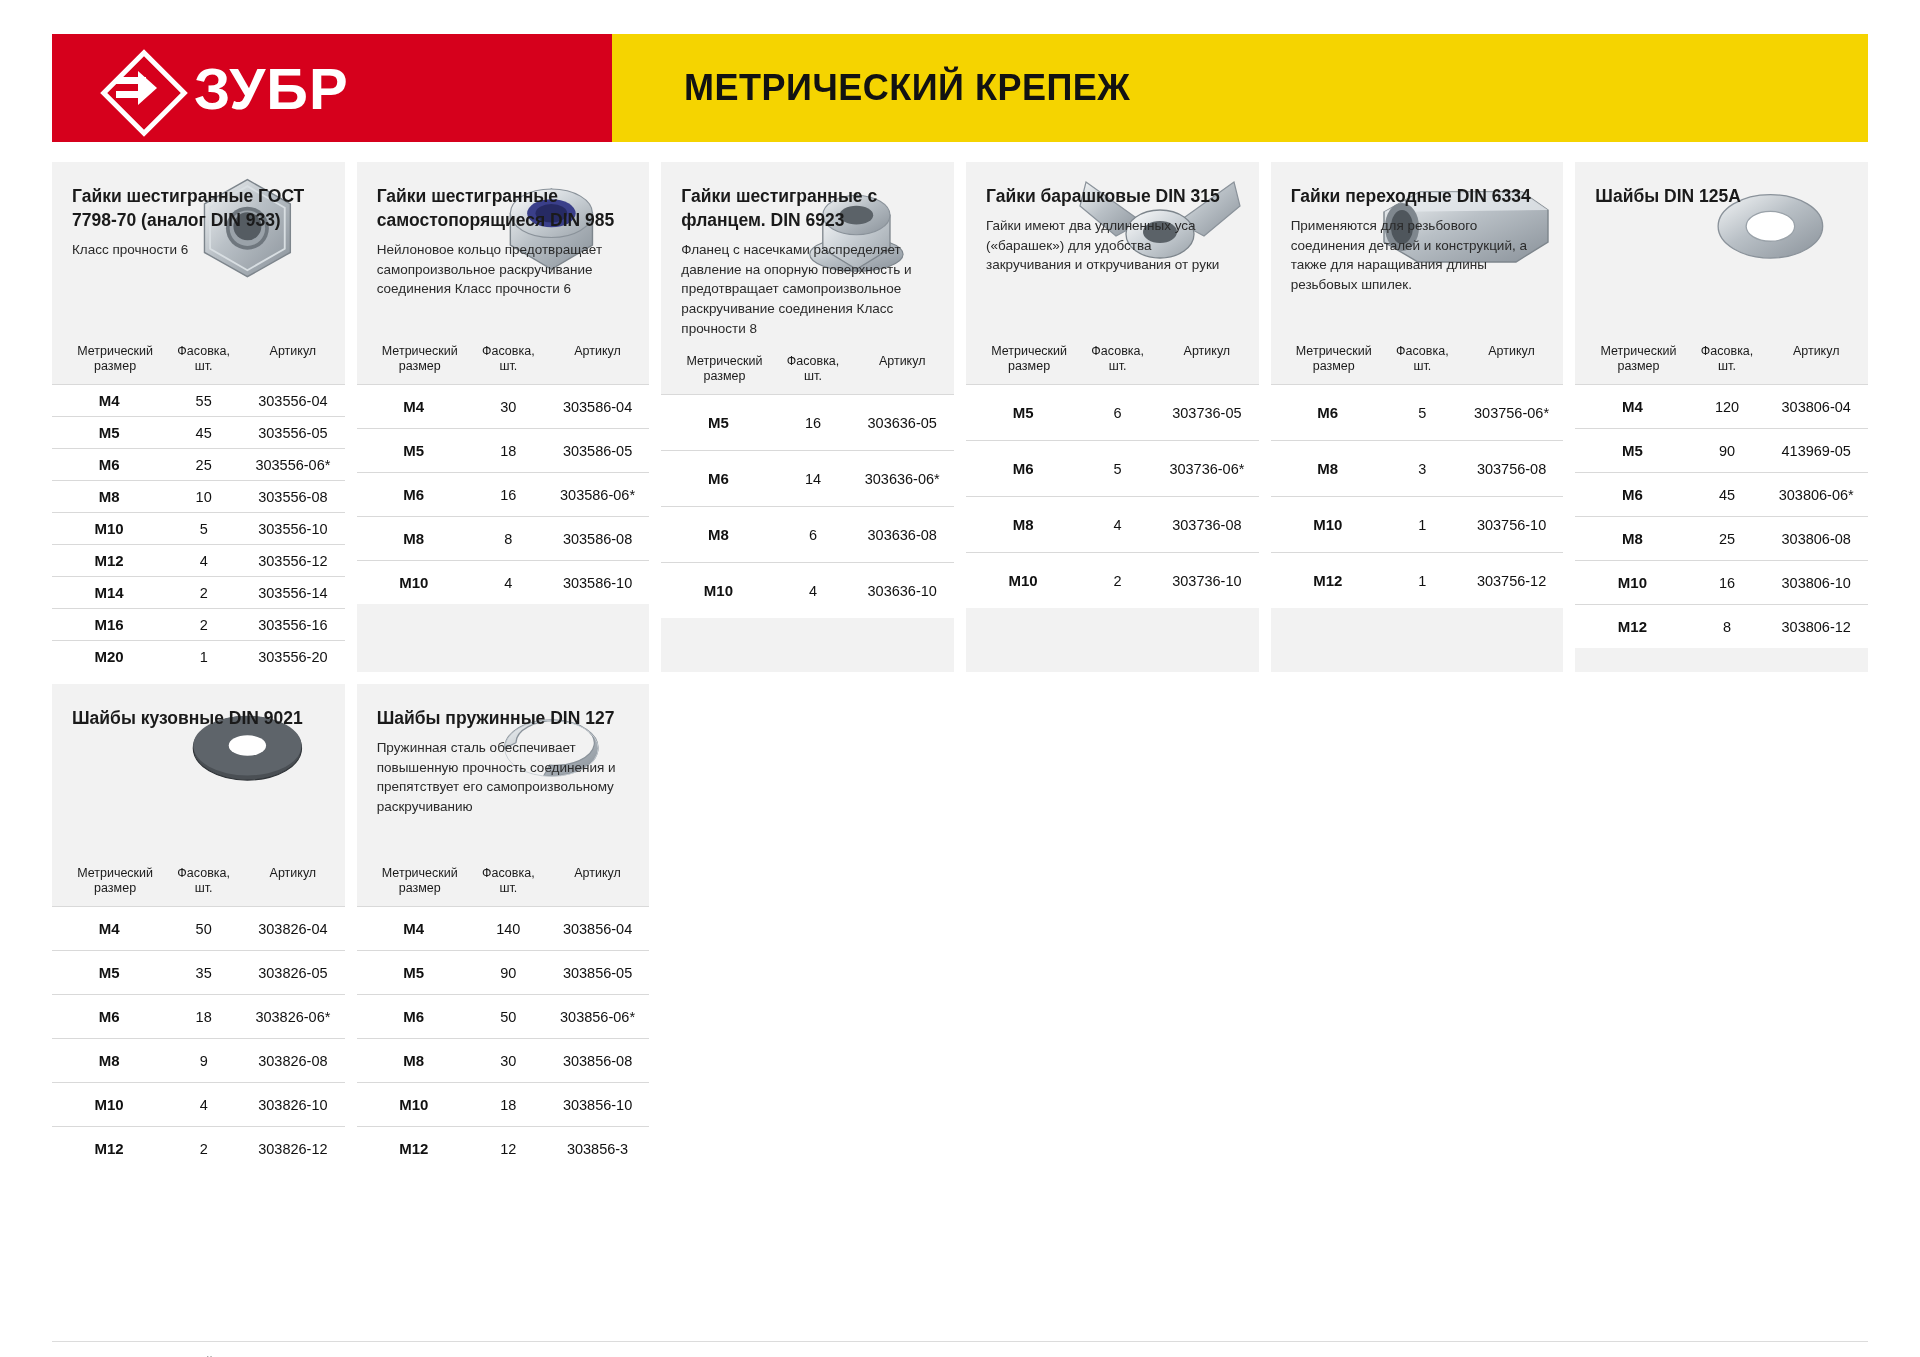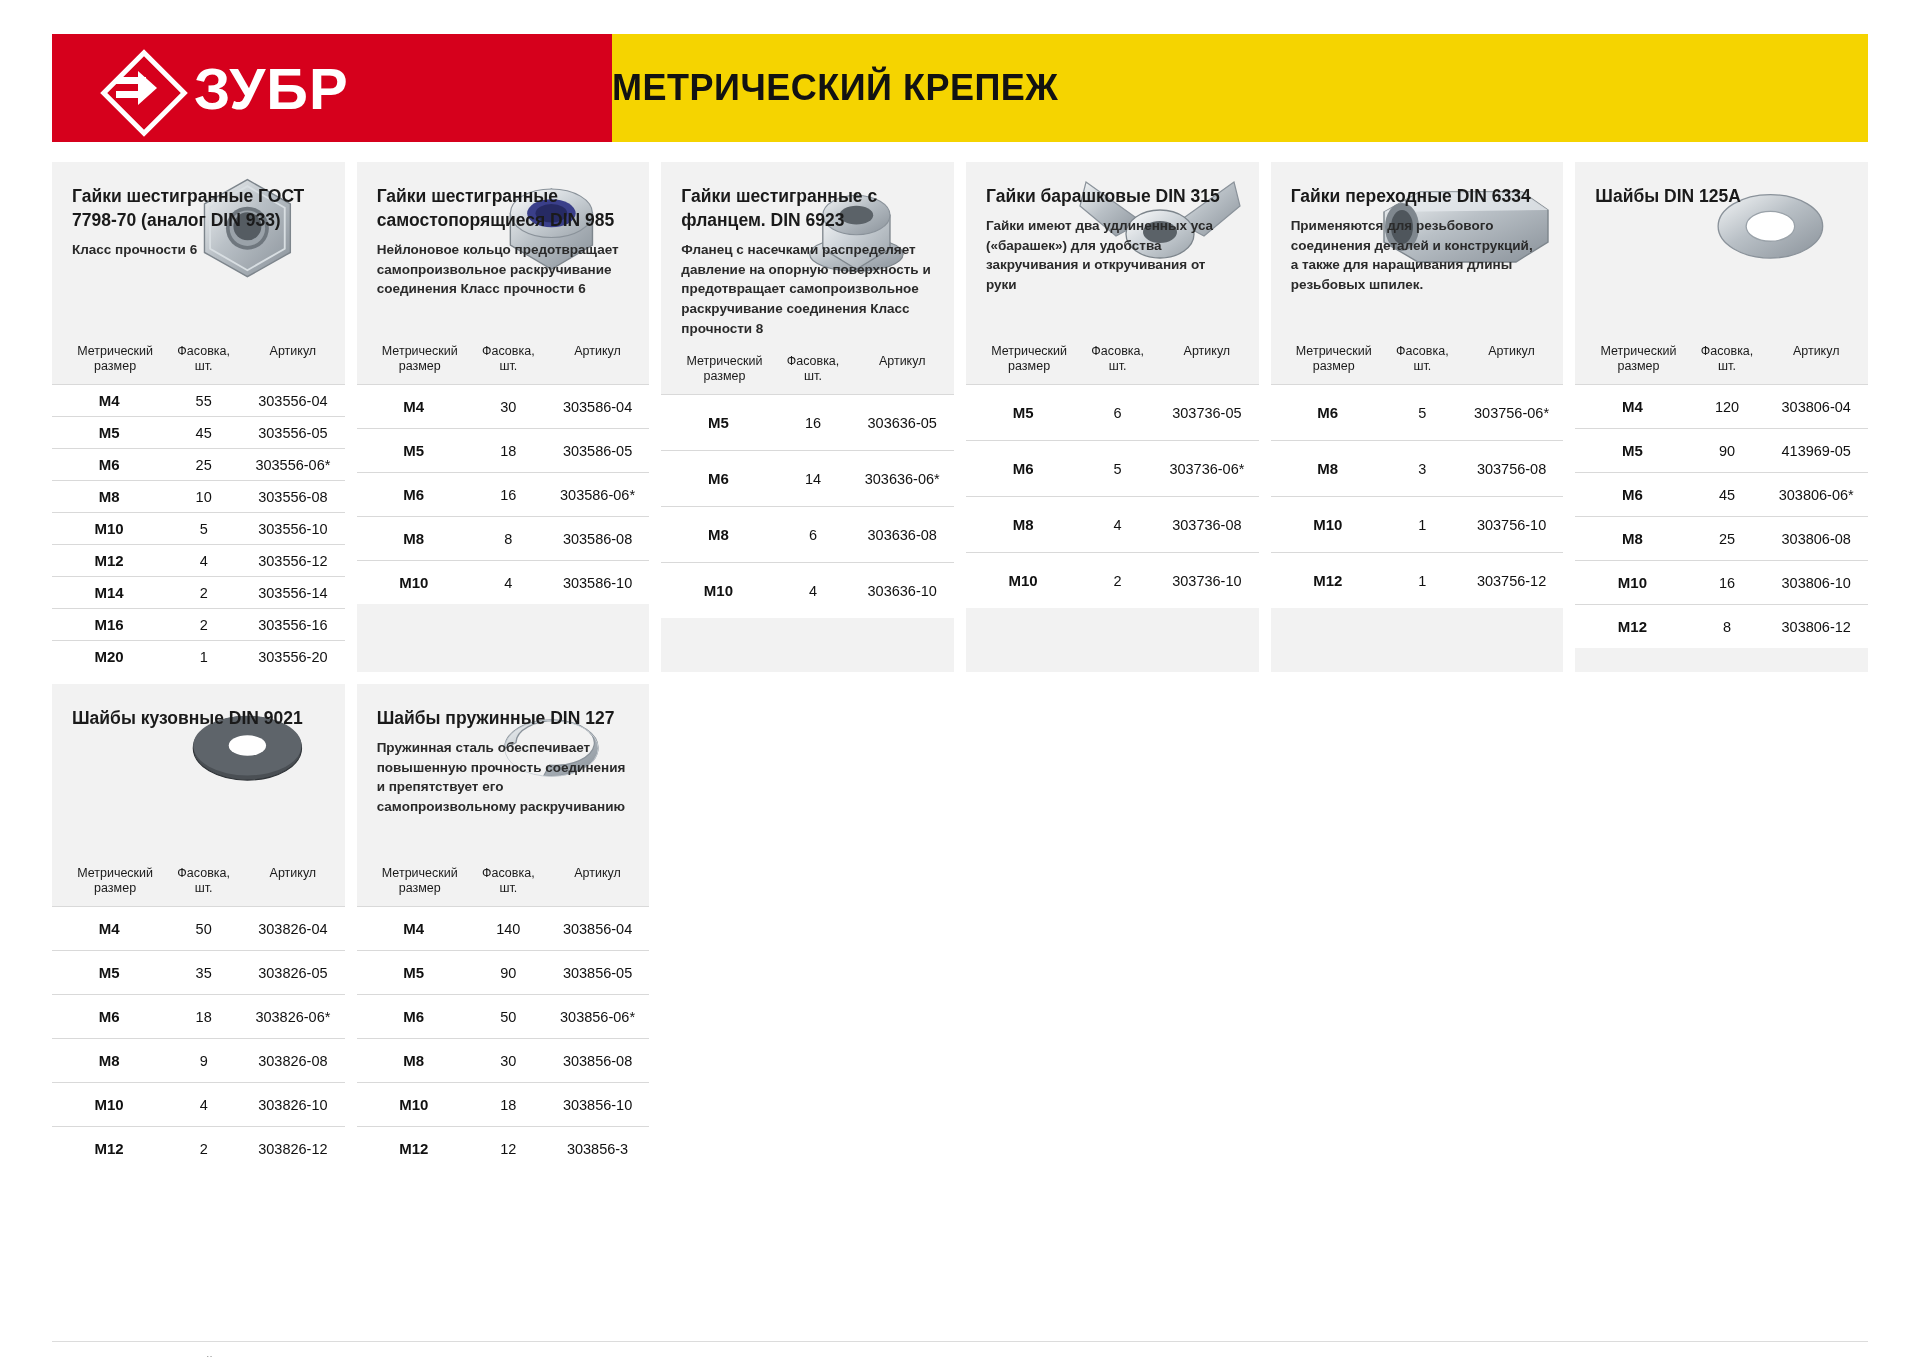--- a/index.html
+++ b/index.html
@@ -79,20 +79,21 @@
     font-size: 58px;
     font-weight: bold;
     letter-spacing: 1px;
     font-family: "Liberation Sans", sans-serif;
   }
   .title-block {
     flex: 1;
     background: #f5d400;
     display: flex;
     align-items: center;
+    padding-left: 72px;
     box-sizing: border-box;
   }
   .title-text {
     font-size: 36px;
     font-weight: bold;
     color: #121212;
     letter-spacing: 0.5px;
   }
 
   
@@ -125,21 +126,20 @@
     position: relative;
     z-index: 2;
   }
   .card-desc {
     font-size: 13.5px;
     line-height: 1.45;
     margin: 0;
     color: #2a2a2a;
     position: relative;
     z-index: 2;
-    font-weight: bold;
   }
   .card-photo {
     position: absolute;
     right: 8px;
     top: 4px;
     width: 168px;
     height: 130px;
     z-index: 1;
     pointer-events: none;
   }

